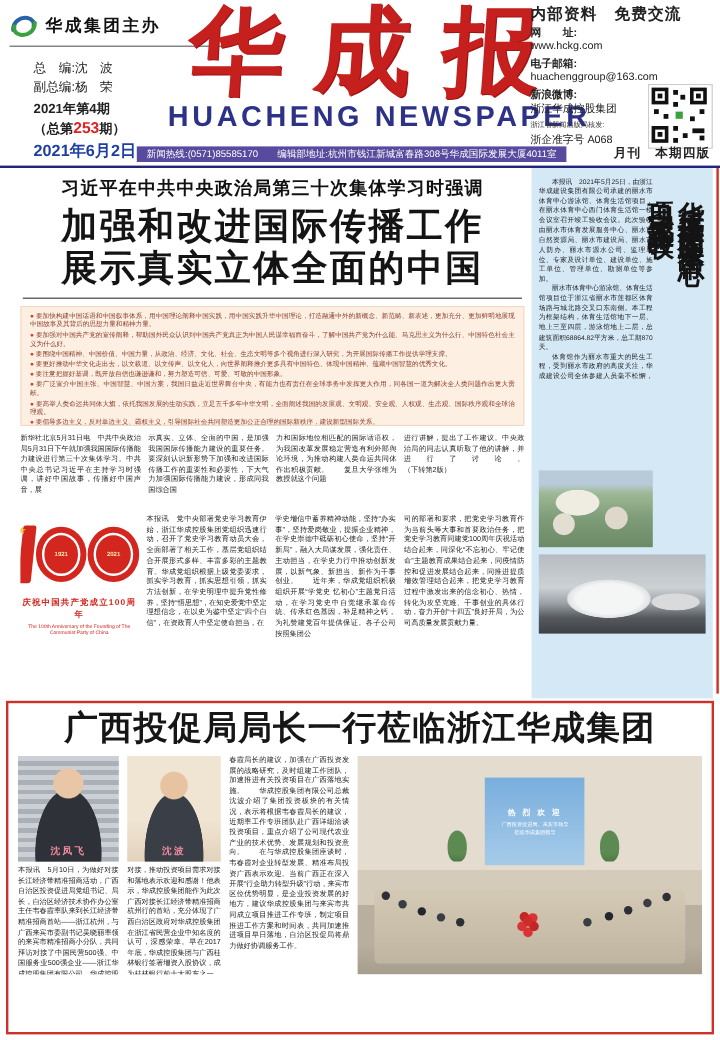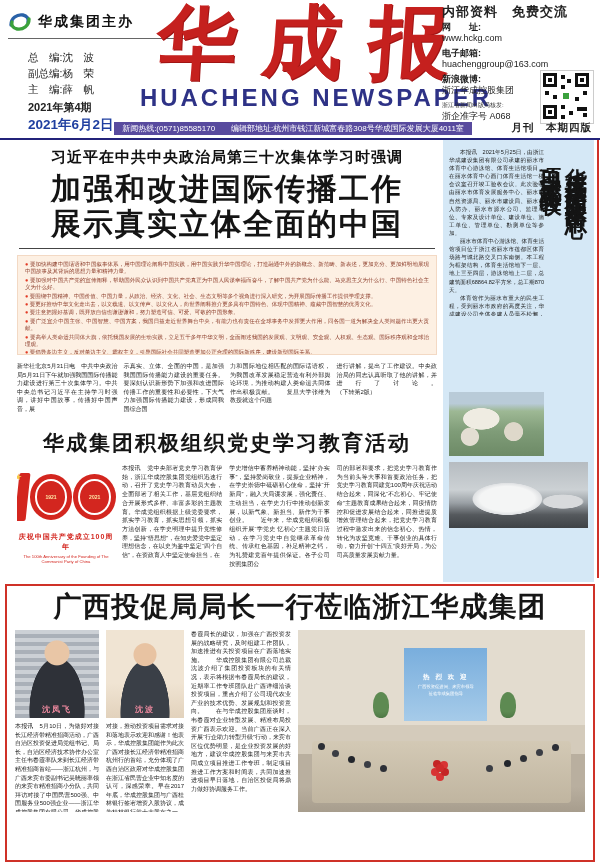--- a/index.html
+++ b/index.html
@@ -129,22 +129,22 @@
           <svg width="24" height="24" viewBox="0 0 24 24">
             <path d="M3 15c0-7 6-11 12-10 4 .7 6 4 5 7" fill="none" stroke="#2a62a8" stroke-width="3.4" stroke-linecap="round"></path>
             <path d="M21 9c0 7-6 11-12 10-4-.7-6-4-5-7" fill="none" stroke="#3aa13c" stroke-width="3.4" stroke-linecap="round"></path>
           </svg>
         </span>
         <span class="sponsor">华成集团主办</span>
       </div>
       <div class="staff">
         <div>总　编:沈　波</div>
         <div>副总编:杨　荣</div>
-        <div>主　编:薛　帆</div>
         <div class="issue">2021年第4期</div>
+        <div class="issue-no"><span>（总第</span><span class="red">253</span><span>期）</span></div>
         <div class="date">2021年6月2日</div>
       </div>
     </div>
 
     <div class="hd-center">
       <div class="brand">华成报</div>
       <div class="brand-en">HUACHENG NEWSPAPER</div>
     </div>
 
     <div class="hd-right">
@@ -213,21 +213,20 @@
 
       </div>
       <div class="article-cols">
         <div class="col">新华社北京5月31日电　中共中央政治局5月31日下午就加强我国国际传播能力建设进行第三十次集体学习。中共中央总书记习近平在主持学习时强调，讲好中国故事，传播好中国声音，展</div>
         <div class="col">示真实、立体、全面的中国，是加强我国国际传播能力建设的重要任务。要深刻认识新形势下加强和改进国际传播工作的重要性和必要性，下大气力加强国际传播能力建设，形成同我国综合国</div>
         <div class="col">力和国际地位相匹配的国际话语权，为我国改革发展稳定营造有利外部舆论环境，为推动构建人类命运共同体作出积极贡献。　　复旦大学张维为教授就这个问题</div>
         <div class="col">进行讲解，提出了工作建议。中央政治局的同志认真听取了他的讲解，并进行了讨论。　　　　　　　　　（下转第2版）</div>
       </div>
 
       <div class="mid">
-        <div class="mid-headline">华成集团积极组织党史学习教育活动</div>
         <div class="mid-content">
           <div class="anniv-wrap">
             <div class="anniv">
               <span class="bar"></span>
               <span class="zero">
                   <i>1921</i>
                 </span>
               <span class="zero">
                   <i>2021</i>
                 </span>

